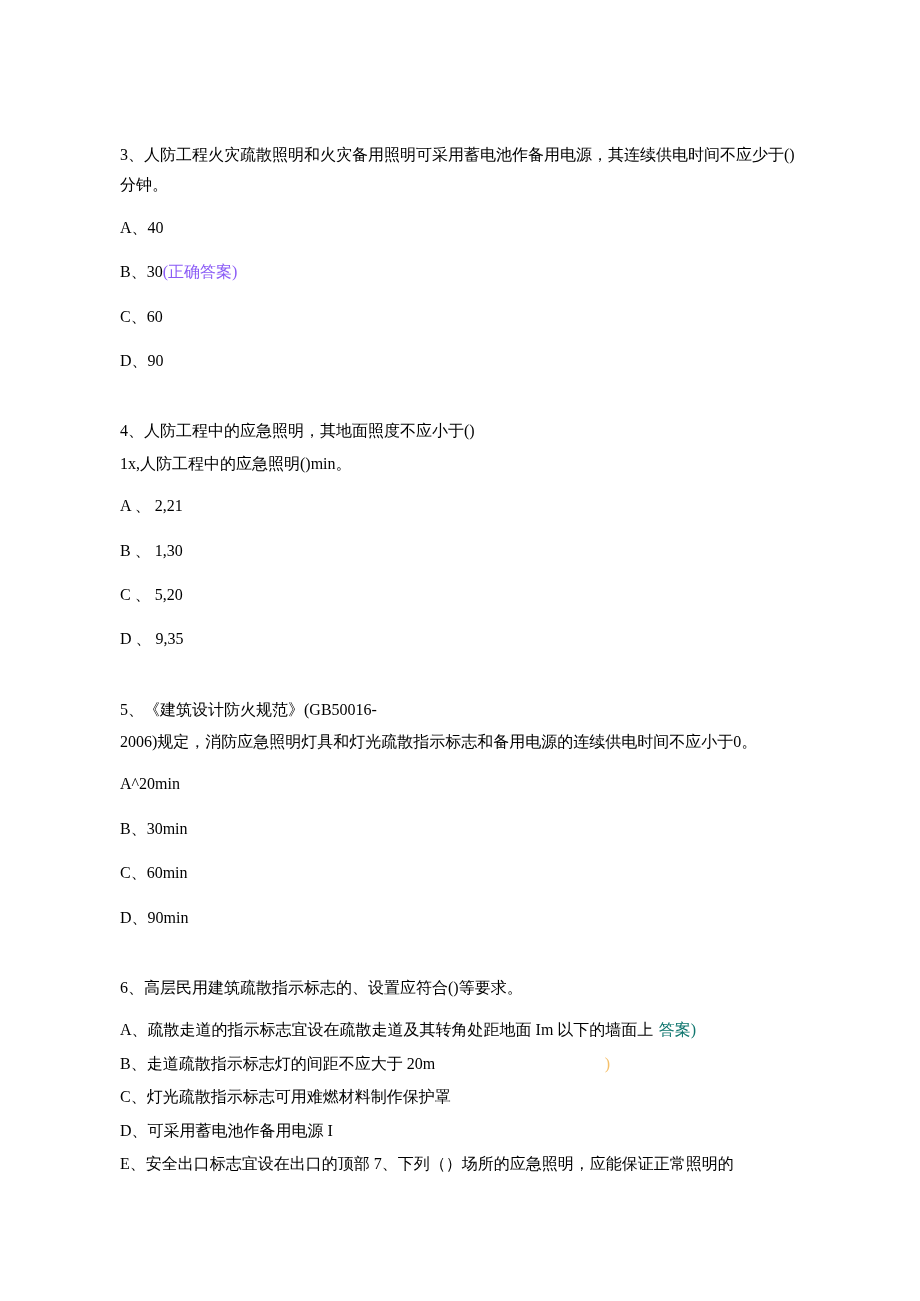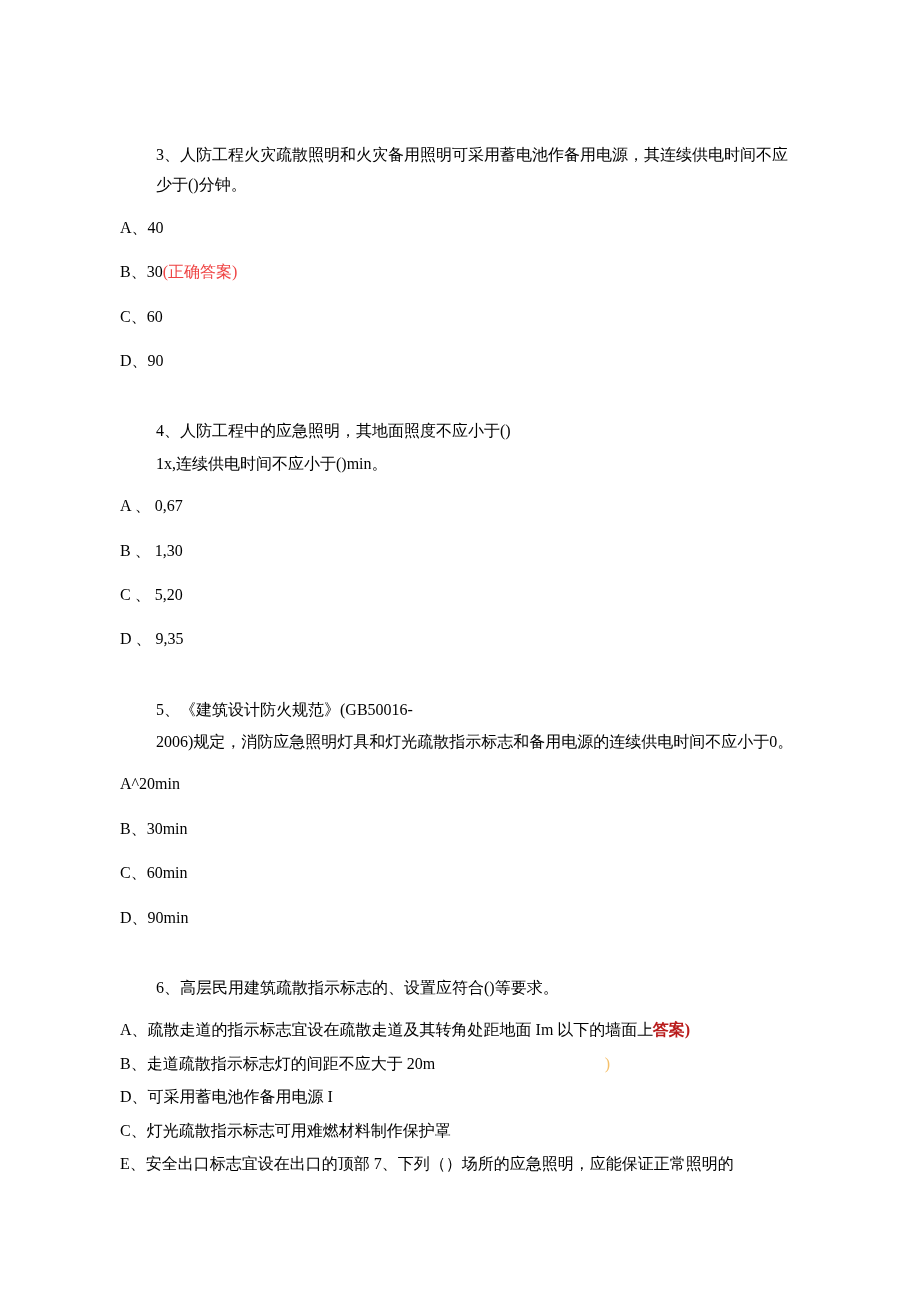--- a/index.html
+++ b/index.html
@@ -16,44 +16,42 @@
     padding: 140px 120px 120px 120px;
     box-sizing: border-box;
     line-height: 1.5;
   }
   .q-block {
     margin-bottom: 40px;
   }
   .q-text {
     margin-bottom: 12px;
     line-height: 1.9;
-    margin-left: 36px;
   }
   .opt {
     margin-bottom: 14px;
     line-height: 1.9;
   }
   .opt:last-child {
     margin-bottom: 0;
     font-family: Liberation Serif, serif;
   }
   .inline-correct {
-    color: #ef4444;
+    color: #8b5cf6;
   }
   .opt-row {
     position: relative;
     margin-bottom: 14px;
     line-height: 1.9;
   }
   .tail-answer {
     position: absolute;
-    right: 110px;
+    right: 104px;
     top: 0;
-    color: #b91c1c;
-    font-weight: bold;
+    color: #0f766e;
   }
   .tail-paren {
     position: absolute;
     right: 190px;
     top: 0;
     color: #f5c06b;
   }
   .tight .opt, .tight .opt-row {
     margin-bottom: 3px;
   }
@@ -68,22 +66,22 @@
     <div class="opt">A、40</div>
     <div class="opt">
       <span>B、30</span><span class="inline-correct">(正确答案)</span>
     </div>
     <div class="opt">C、60</div>
     <div class="opt">D、90</div>
   </div>
 
   <div class="q-block">
     <div class="q-text" style="margin-bottom:2px;">4、人防工程中的应急照明，其地面照度不应小于()</div>
-    <div class="q-text">1x,连续供电时间不应小于()min。</div>
-    <div class="opt">A 、 0,67</div>
+    <div class="q-text">1x,人防工程中的应急照明()min。</div>
+    <div class="opt">A 、 2,21</div>
     <div class="opt">B 、 1,30</div>
     <div class="opt">C 、 5,20</div>
     <div class="opt">D 、 9,35</div>
   </div>
 
   <div class="q-block">
     <div class="q-text" style="margin-bottom:2px;">5、《建筑设计防火规范》(GB50016-</div>
     <div class="q-text">2006)规定，消防应急照明灯具和灯光疏散指示标志和备用电源的连续供电时间不应小于0。</div>
     <div class="opt">A^20min</div>
     <div class="opt">B、30min</div>
@@ -97,18 +95,18 @@
     <div class="opt-row">
       <span>A、疏散走道的指示标志宜设在疏散走道及其转角处距地面 Im 以下的墙面上</span>
       <span class="tail-answer">答案)</span>
     </div>
 
     <div class="opt-row">
       <span>B、走道疏散指示标志灯的间距不应大于 20m</span>
       <span class="tail-paren">)</span>
     </div>
 
+    <div class="opt">C、灯光疏散指示标志可用难燃材料制作保护罩</div>
     <div class="opt">D、可采用蓄电池作备用电源 I</div>
-    <div class="opt">C、灯光疏散指示标志可用难燃材料制作保护罩</div>
     <div class="opt">E、安全出口标志宜设在出口的顶部 7、下列（）场所的应急照明，应能保证正常照明的</div>
   </div>
 
 </div>
 
 </body></html>

